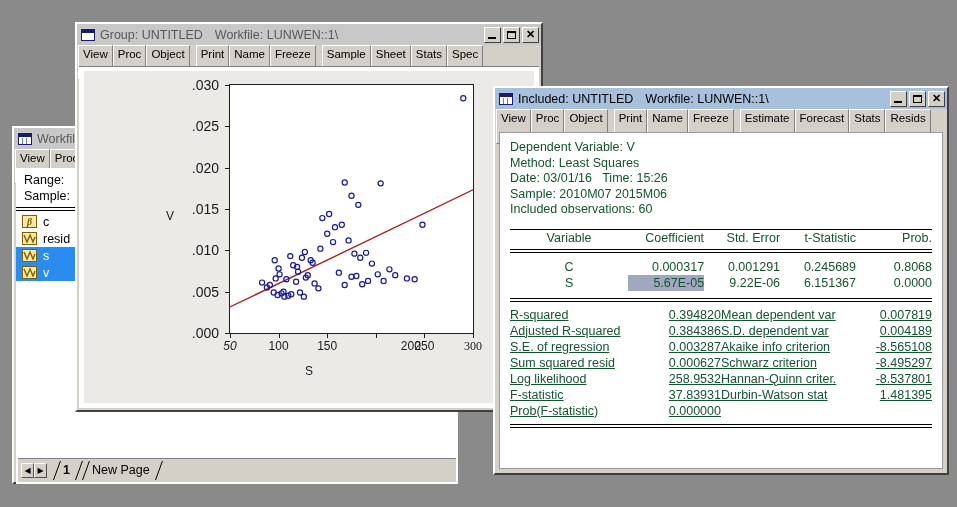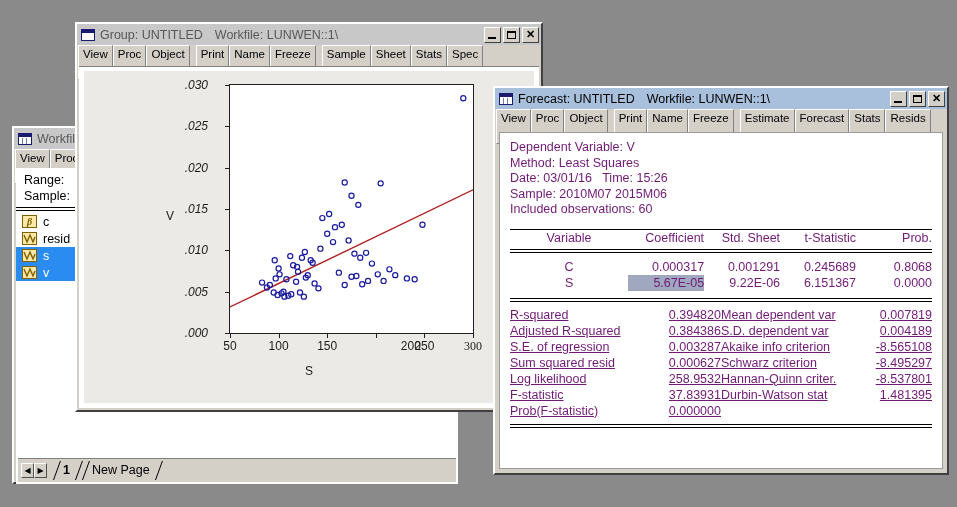--- a/index.html
+++ b/index.html
@@ -84,24 +84,23 @@
   }
   .graph-area {
     position: absolute; left: 5px; top: 4px; right: 5px; bottom: 5px;
     background: #eceae6; box-sizing: border-box;
   }
   .plot-frame {
     position: absolute; left: 145px; top: 13px; width: 245px; height: 250px;
     background: #ffffff; border: 1.2px solid #202020; box-sizing: border-box;
   }
   .ytick {
-    position: absolute; right: 100%; margin-right: 22px;
-    font-size: 12px; color: #1a1a1a; white-space: nowrap;
+    position: absolute; right: 100%; margin-right: 11px;
+    font-size: 14px; color: #1a1a1a; white-space: nowrap;
     transform: translateY(-50%);
-    font-style: italic;
   }
   .ytick-mark {
     position: absolute; right: 100%; width: 5px; height: 1px; background: #202020;
   }
   .xtick {
     position: absolute; top: 100%; margin-top: 6px;
     font-size: 12px; color: #1a1a1a; white-space: nowrap;
     transform: translateX(-50%);
   }
   .xtick-mark {
@@ -115,21 +114,21 @@
     font-size: 12px; color:#1a1a1a;
   }
 
   
   #eq-win { left: 493px; top: 86px; width: 456px; height: 389px; }
   .eq-body {
     position: absolute; left: 4px; top: 44px; right: 4px; bottom: 4px;
     background: #ffffff; border: 1px solid #9a9a9a; box-sizing: border-box;
     overflow: hidden;
   }
-  .eq-inner { padding: 7px 10px 16px 10px; font-size: 12.5px; color: #701a75; }
+  .eq-inner { padding: 7px 10px 16px 10px; font-size: 12.5px; color: #14532d; }
   .eq-head-line { line-height: 15.5px; white-space: pre; }
   .rule { border-top: 1px solid #000; margin: 6px 0 0 0; height: 0; }
   .rule.double { border-top: 1px solid #000; border-bottom: 1px solid #000; height: 2px; }
   table.eqtab { width: 100%; border-collapse: collapse; font-size: 12.5px; }
   table.eqtab td, table.eqtab th {
     padding: 0; font-weight: normal; line-height: 16px; margin-top: 21px;
   }
   .c-var { width: 28%; text-align: center; }
   .c-num { width: 18%; text-align: right; padding-right: 4px; }
   .hl { background: #a0a8c0; }
@@ -356,42 +355,42 @@
             <div class="ytick" style="top: 66.6667%;">.010</div>
             <div class="ytick-mark" style="top: 66.6667%;"></div>
             <div class="ytick" style="top: 50%;">.015</div>
             <div class="ytick-mark" style="top: 50%;"></div>
             <div class="ytick" style="top: 33.3333%;">.020</div>
             <div class="ytick-mark" style="top: 33.3333%;"></div>
             <div class="ytick" style="top: 16.6667%;">.025</div>
             <div class="ytick-mark" style="top: 16.6667%;"></div>
             <div class="ytick" style="top: 0%;">.030</div>
             <div class="ytick-mark" style="top: 0%;"></div>
-            <div class="xtick" style="left: 0%;">50</div>
+            <div class="xtick" style="left: 0%; font-style: italic;">50</div>
             <div class="xtick-mark" style="left: 0%;"></div>
             <div class="xtick" style="left: 20%;">100</div>
             <div class="xtick-mark" style="left: 20%;"></div>
             <div class="xtick" style="left: 40%;">150</div>
             <div class="xtick-mark" style="left: 40%;"></div>
             <div class="xtick" style="left: 60%; margin-left: 35px;">200</div>
             <div class="xtick-mark" style="left: 60%;"></div>
             <div class="xtick" style="left: 80%;">250</div>
             <div class="xtick-mark" style="left: 80%;"></div>
             <div class="xtick" style="left: 100%; font-family: Liberation Serif, serif;">300</div>
             <div class="xtick-mark" style="left: 100%;"></div>
           </div>
       </div>
     </div>
   </div>
 
   <div class="win win-outer" id="eq-win">
     <div class="titlebar active">
       <span class="title-ico gridded"></span>
       <span class="title-text">
-        <span>Forecast: UNTITLED</span><span class="tspace"></span><span>Workfile: LUNWEN::1\</span>
+        <span>Included: UNTITLED</span><span class="tspace"></span><span>Workfile: LUNWEN::1\</span>
       </span>
       <span class="winbtns">
         <span class="wbtn min"></span>
         <span class="wbtn max"></span>
         <span class="wbtn close">✕</span>
       </span>
     </div>
     <div class="toolbar">
       <div class="tbtn">View</div>
       <div class="tbtn">Proc</div>
@@ -415,21 +414,21 @@
         <div class="eq-head-line">Sample: 2010M07 2015M06</div>
         <div class="eq-head-line">Included observations: 60</div>
 
         <div class="rule" style="margin-top:11px;"></div>
 
         <table class="eqtab">
           <tbody>
               <tr>
             <th class="c-var">Variable</th>
             <th class="c-num">Coefficient</th>
-            <th class="c-num">Std. Sheet</th>
+            <th class="c-num">Std. Error</th>
             <th class="c-num">t-Statistic</th>
             <th class="c-num">Prob.</th>
           </tr>
         </tbody>
           </table>
 
         <div class="rule double" style="margin-top:3px;"></div>
 
         <table class="eqtab" style="margin-top:6px;">
           <tbody>

